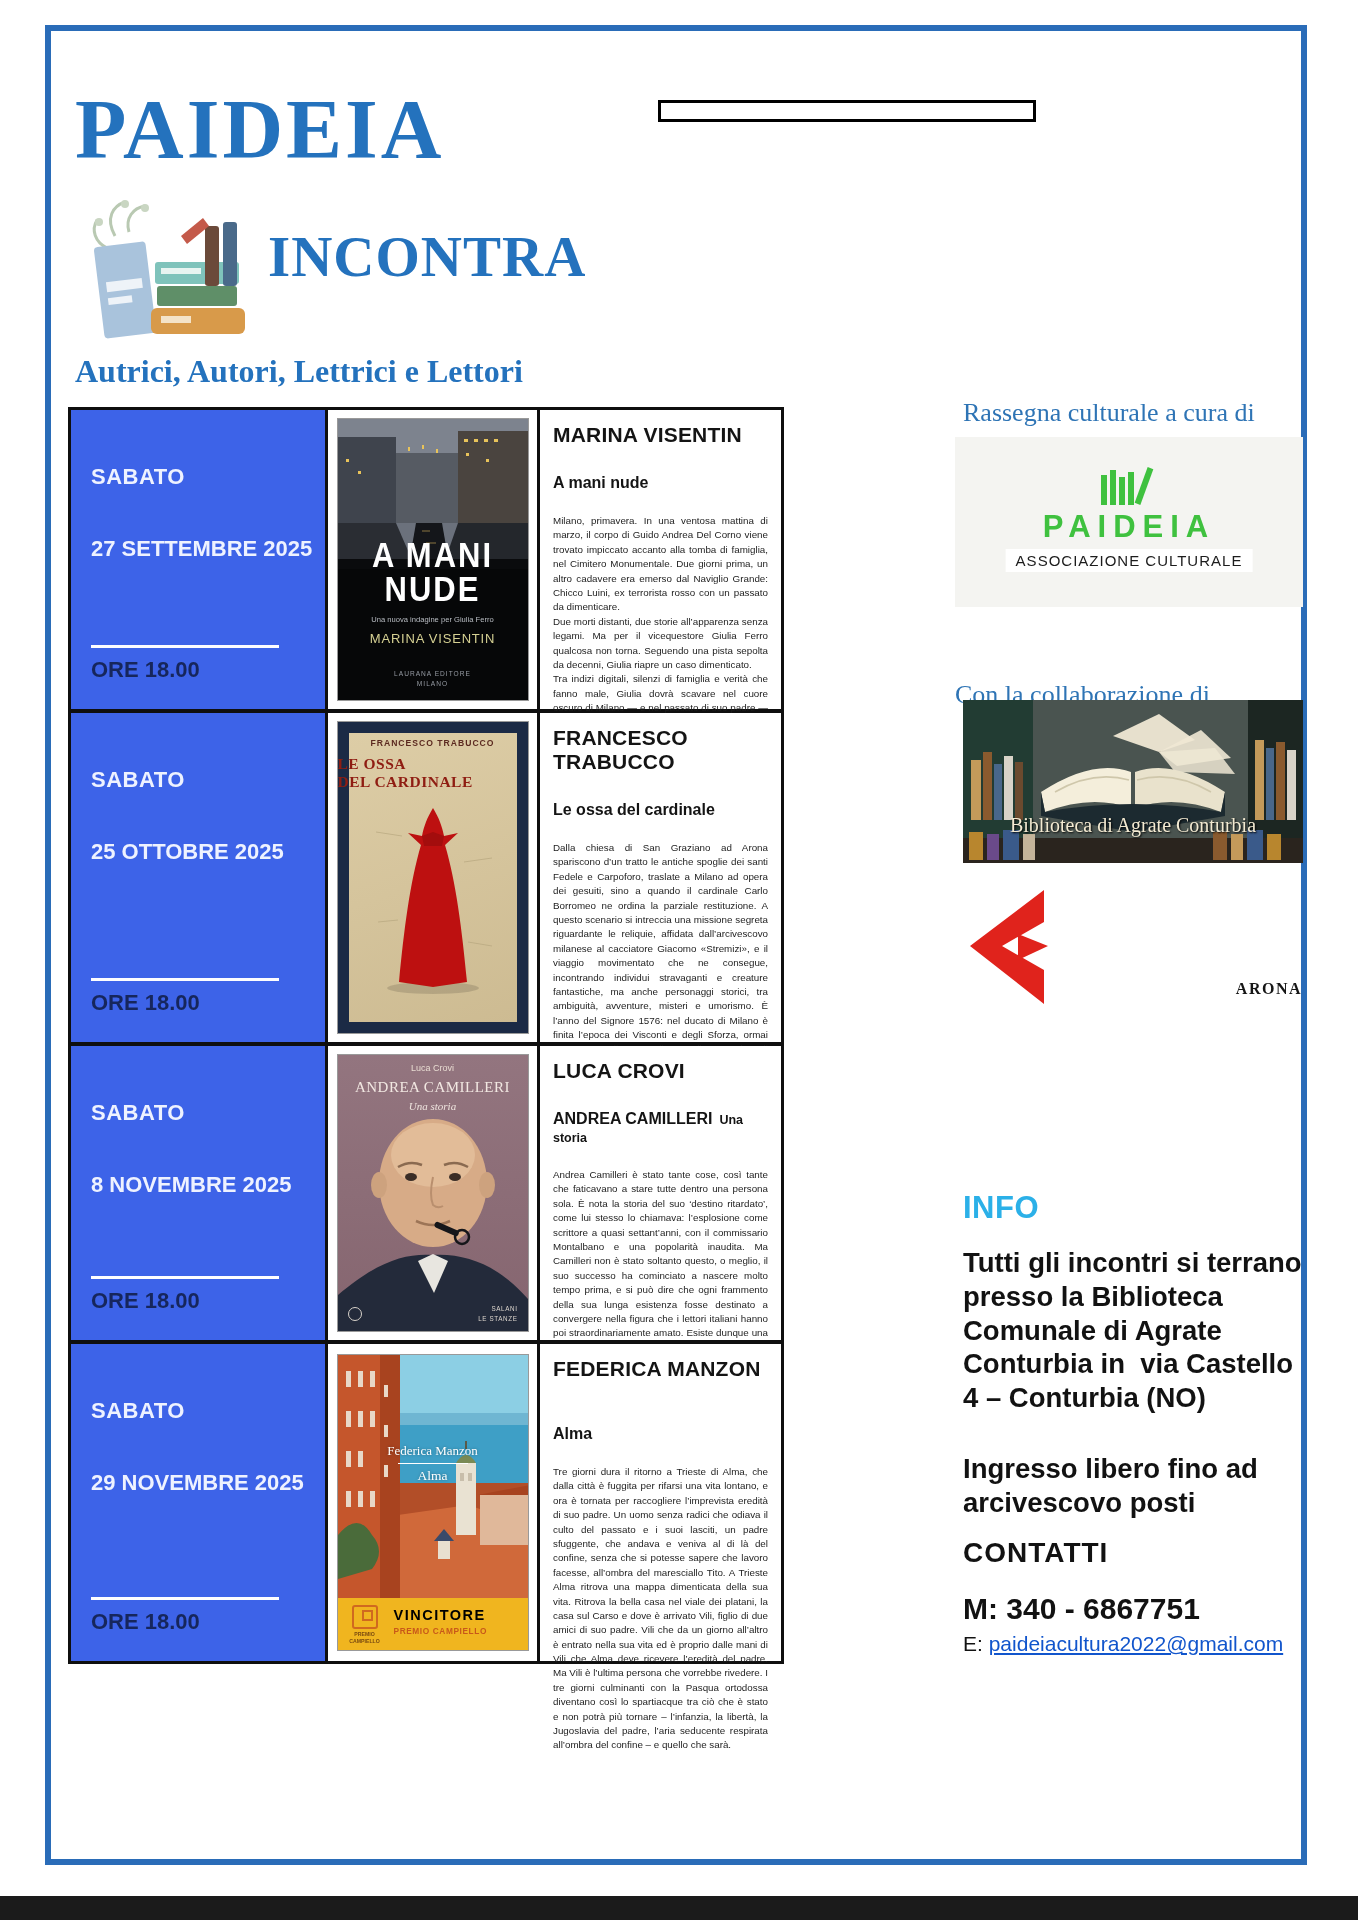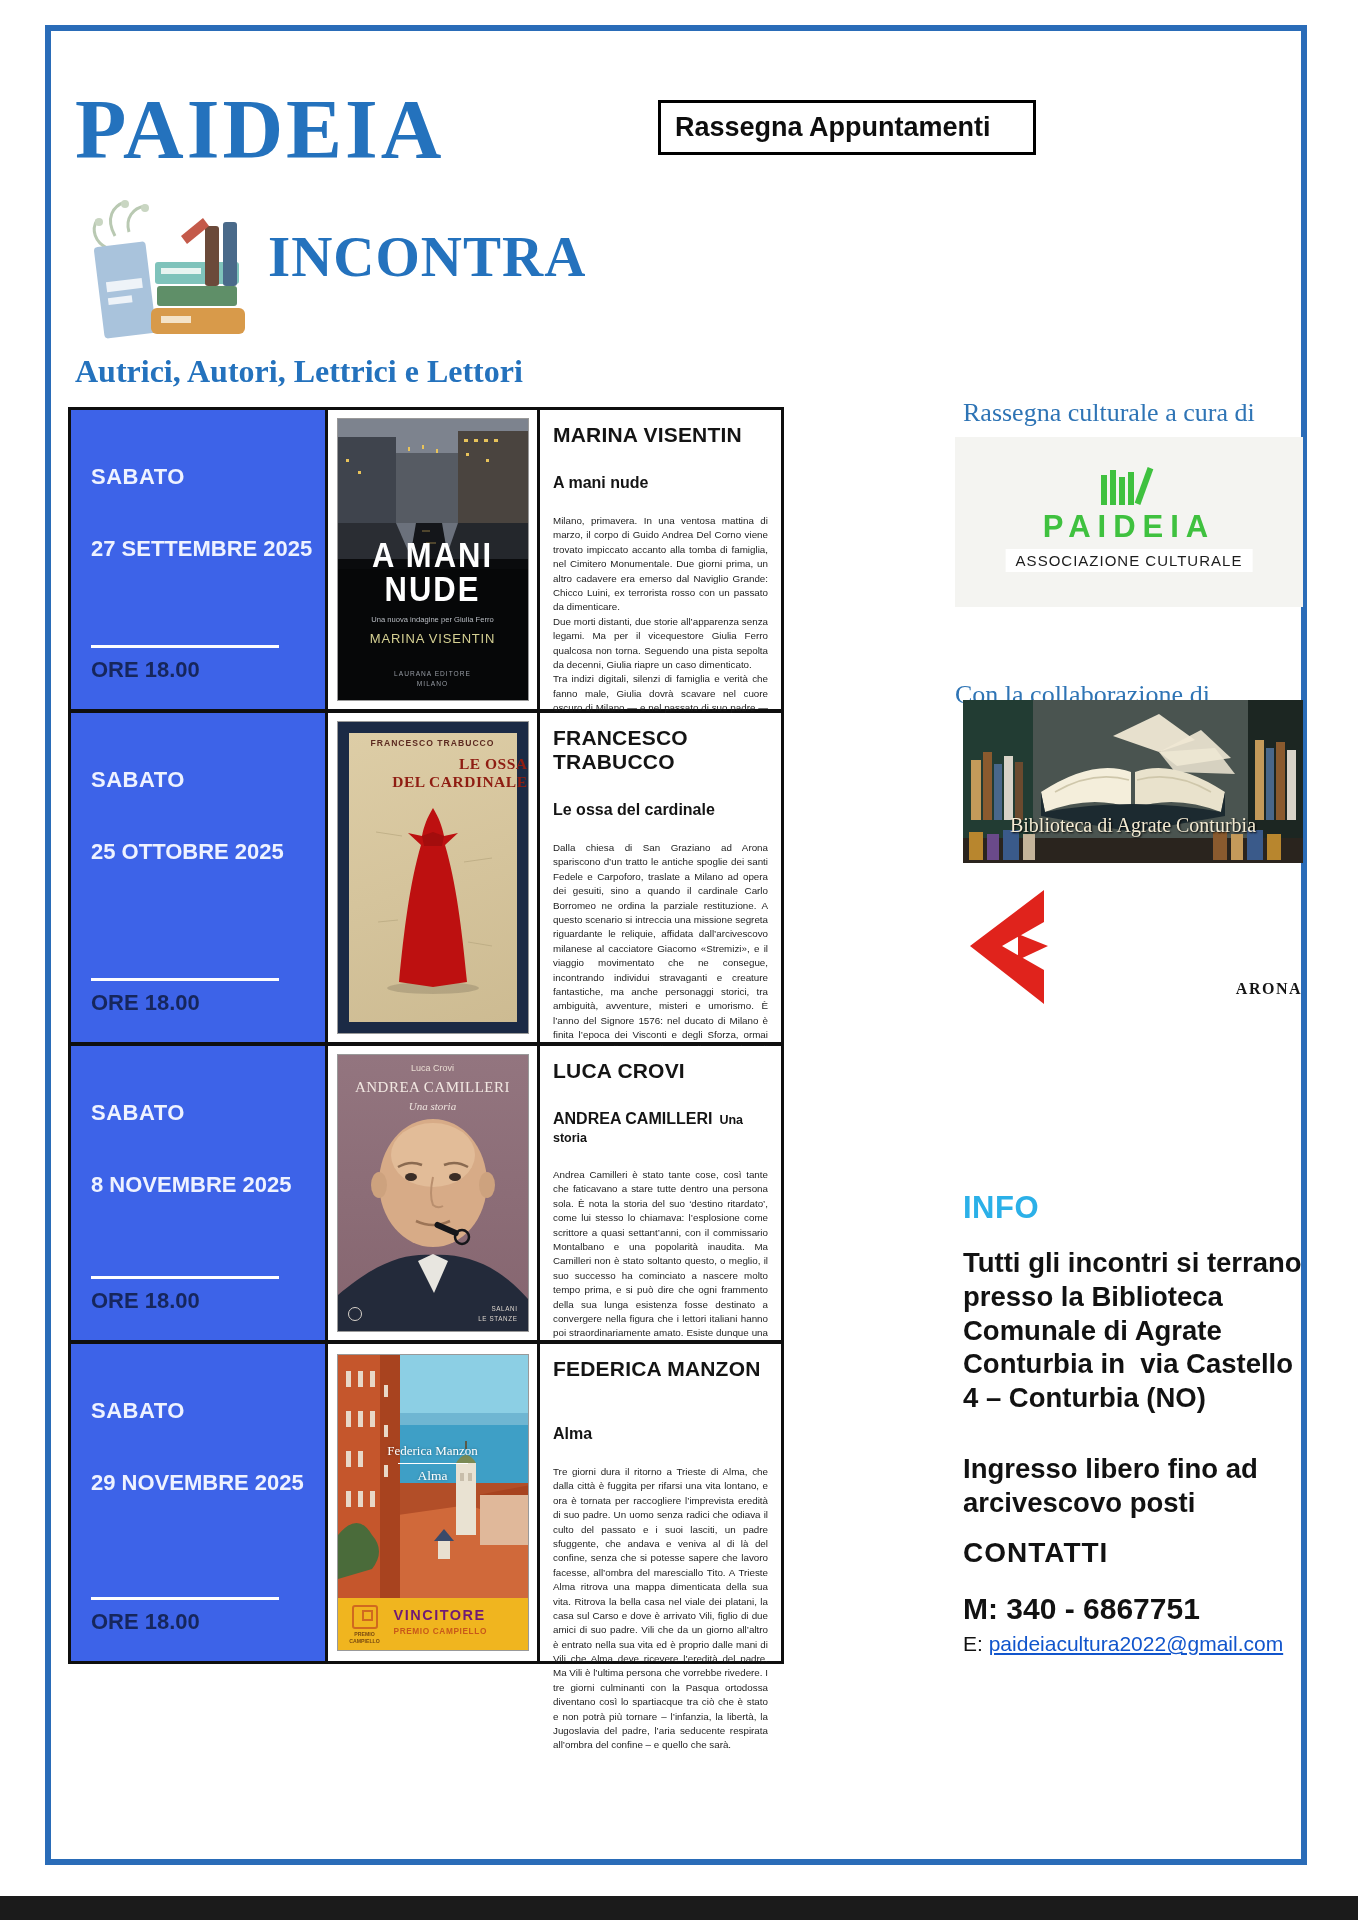--- a/index.html
+++ b/index.html
@@ -73,21 +73,21 @@
         font-size:31px;letter-spacing:2px;line-height:1;transform:scaleY(1.15);}
   .c1-t1{top:120px;} .c1-t2{top:154px;}
   .c1-sub{position:absolute;top:196px;width:100%;text-align:center;font-size:7.6px;color:#b9bdc3;}
   .c1-auth{position:absolute;top:212px;width:100%;text-align:center;font-size:13px;color:#d6d193;letter-spacing:.8px;}
   .c1-pub{position:absolute;top:250px;width:100%;text-align:center;font-size:6.6px;color:#979ca4;line-height:1.5;letter-spacing:1px;}
   
   .cover2{width:190px;height:311px;background:#1b2a45;}
   .c2-inner{position:absolute;left:11px;top:11px;right:11px;bottom:11px;
             background:linear-gradient(160deg,#ddcda6,#cdbb92);}
   .c2-auth{position:absolute;top:16px;width:100%;text-align:center;font-size:8.6px;color:#5c2a20;letter-spacing:1px;font-weight:bold;}
-  .c2-t{position:absolute;width:100%;text-align:right;font-family:"Liberation Serif",serif;
+  .c2-t{position:absolute;width:100%;text-align:left;font-family:"Liberation Serif",serif;
         font-weight:bold;color:#8f1d12;font-size:15.5px;letter-spacing:.5px;line-height:1;}
   .c2-t1{top:34px;} .c2-t2{top:52px;}
   .c2-fig{position:absolute;left:50%;top:80px;transform:translateX(-50%);}
   
   .cover3{width:190px;height:276px;background:linear-gradient(180deg,#93757f,#85656f);}
   .cover3 svg{position:absolute;left:0;top:0;}
   .c3-auth{position:absolute;top:8px;width:100%;text-align:center;font-size:9px;color:#e8dcd2;}
   .c3-title{position:absolute;top:24px;width:100%;text-align:center;font-family:"Liberation Serif",serif;
             font-size:15px;color:#f2e8e2;letter-spacing:.5px;}
   .c3-sub{position:absolute;top:45px;width:100%;text-align:center;font-family:"Liberation Serif",serif;
@@ -100,21 +100,21 @@
   .c4-auth{position:absolute;top:88px;width:100%;text-align:center;font-family:"Liberation Serif",serif;
            font-size:13px;color:#fff;text-shadow:0 0 3px rgba(0,0,0,.35);}
   .c4-line{position:absolute;top:108px;left:50%;transform:translateX(-50%);width:70px;border-top:1px solid #fff;}
   .c4-title{position:absolute;top:113px;width:100%;text-align:center;font-family:"Liberation Serif",serif;
             font-size:13.5px;color:#fff;text-shadow:0 0 3px rgba(0,0,0,.35);}
   .c4-band{position:absolute;left:0;bottom:0;width:100%;height:52px;background:#f0b51f;}
   .c4-band-logo{position:absolute;left:10px;top:7px;width:34px;text-align:center;}
   .c4-band-logo .glyph{width:22px;height:20px;margin:0 auto;border:2.5px solid #d0691f;border-radius:3px;position:relative;}
   .c4-band-logo .glyph::after{content:"";position:absolute;right:3px;top:3px;width:7px;height:7px;border:2px solid #d0691f;}
   .c4-band-logo .tiny{font-size:5.2px;color:#7a4a10;font-weight:bold;line-height:1.3;margin-top:2px;}
-  .c4-vinc{position:absolute;left:56px;top:9px;font-size:14.5px;font-weight:bold;color:#701a75;letter-spacing:1.5px;}
+  .c4-vinc{position:absolute;left:56px;top:9px;font-size:14.5px;font-weight:bold;color:#000000;letter-spacing:1.5px;}
   .c4-premio{position:absolute;left:56px;top:28px;font-size:8.3px;font-weight:bold;color:#c8581a;letter-spacing:.6px;}
 
   
   .curated-label{position:absolute;left:963px;top:398px;font-family:"Liberation Serif",serif;
                  font-size:26px;color:#2e74b5;}
   .paideia-box{position:absolute;left:955px;top:437px;width:348px;height:170px;background:#f4f4f1;}
   .paideia-icon{position:absolute;left:50%;top:28px;transform:translateX(-50%);}
   .paideia-name{position:absolute;top:72px;width:100%;text-align:center;font-size:31px;font-weight:bold;
                 color:#3fc13f;letter-spacing:7px;}
   .paideia-subt{position:absolute;top:112px;left:50%;transform:translateX(-50%);background:#fff;
@@ -142,21 +142,20 @@
   .email-row{position:absolute;left:963px;top:1632px;font-size:21px;color:#121212;}
   .email-row a{color:#1155cc;text-decoration:underline;cursor:pointer;}
 </style>
 </head>
 <body>
 
 <div class="page-frame"></div>
 
 <div class="main-title">PAIDEIA</div>
 <div class="badge">
-  <div>Rassegna Appuntamenti</div>
 </div>
 <div class="logo-illu">
   <svg width="172" height="152" viewBox="0 0 172 152">
     <g stroke="#b9c9b2" stroke-width="3" fill="none">
       <path d="M30 40 C20 22 28 10 40 6"></path>
         <path d="M44 36 C40 22 48 12 60 10"></path>
       <path d="M22 52 C10 46 6 34 12 24"></path>
     </g>
     <circle cx="14" cy="26" r="4" fill="#c9d6c2"></circle>
       <circle cx="40" cy="8" r="4" fill="#c9d6c2"></circle>

